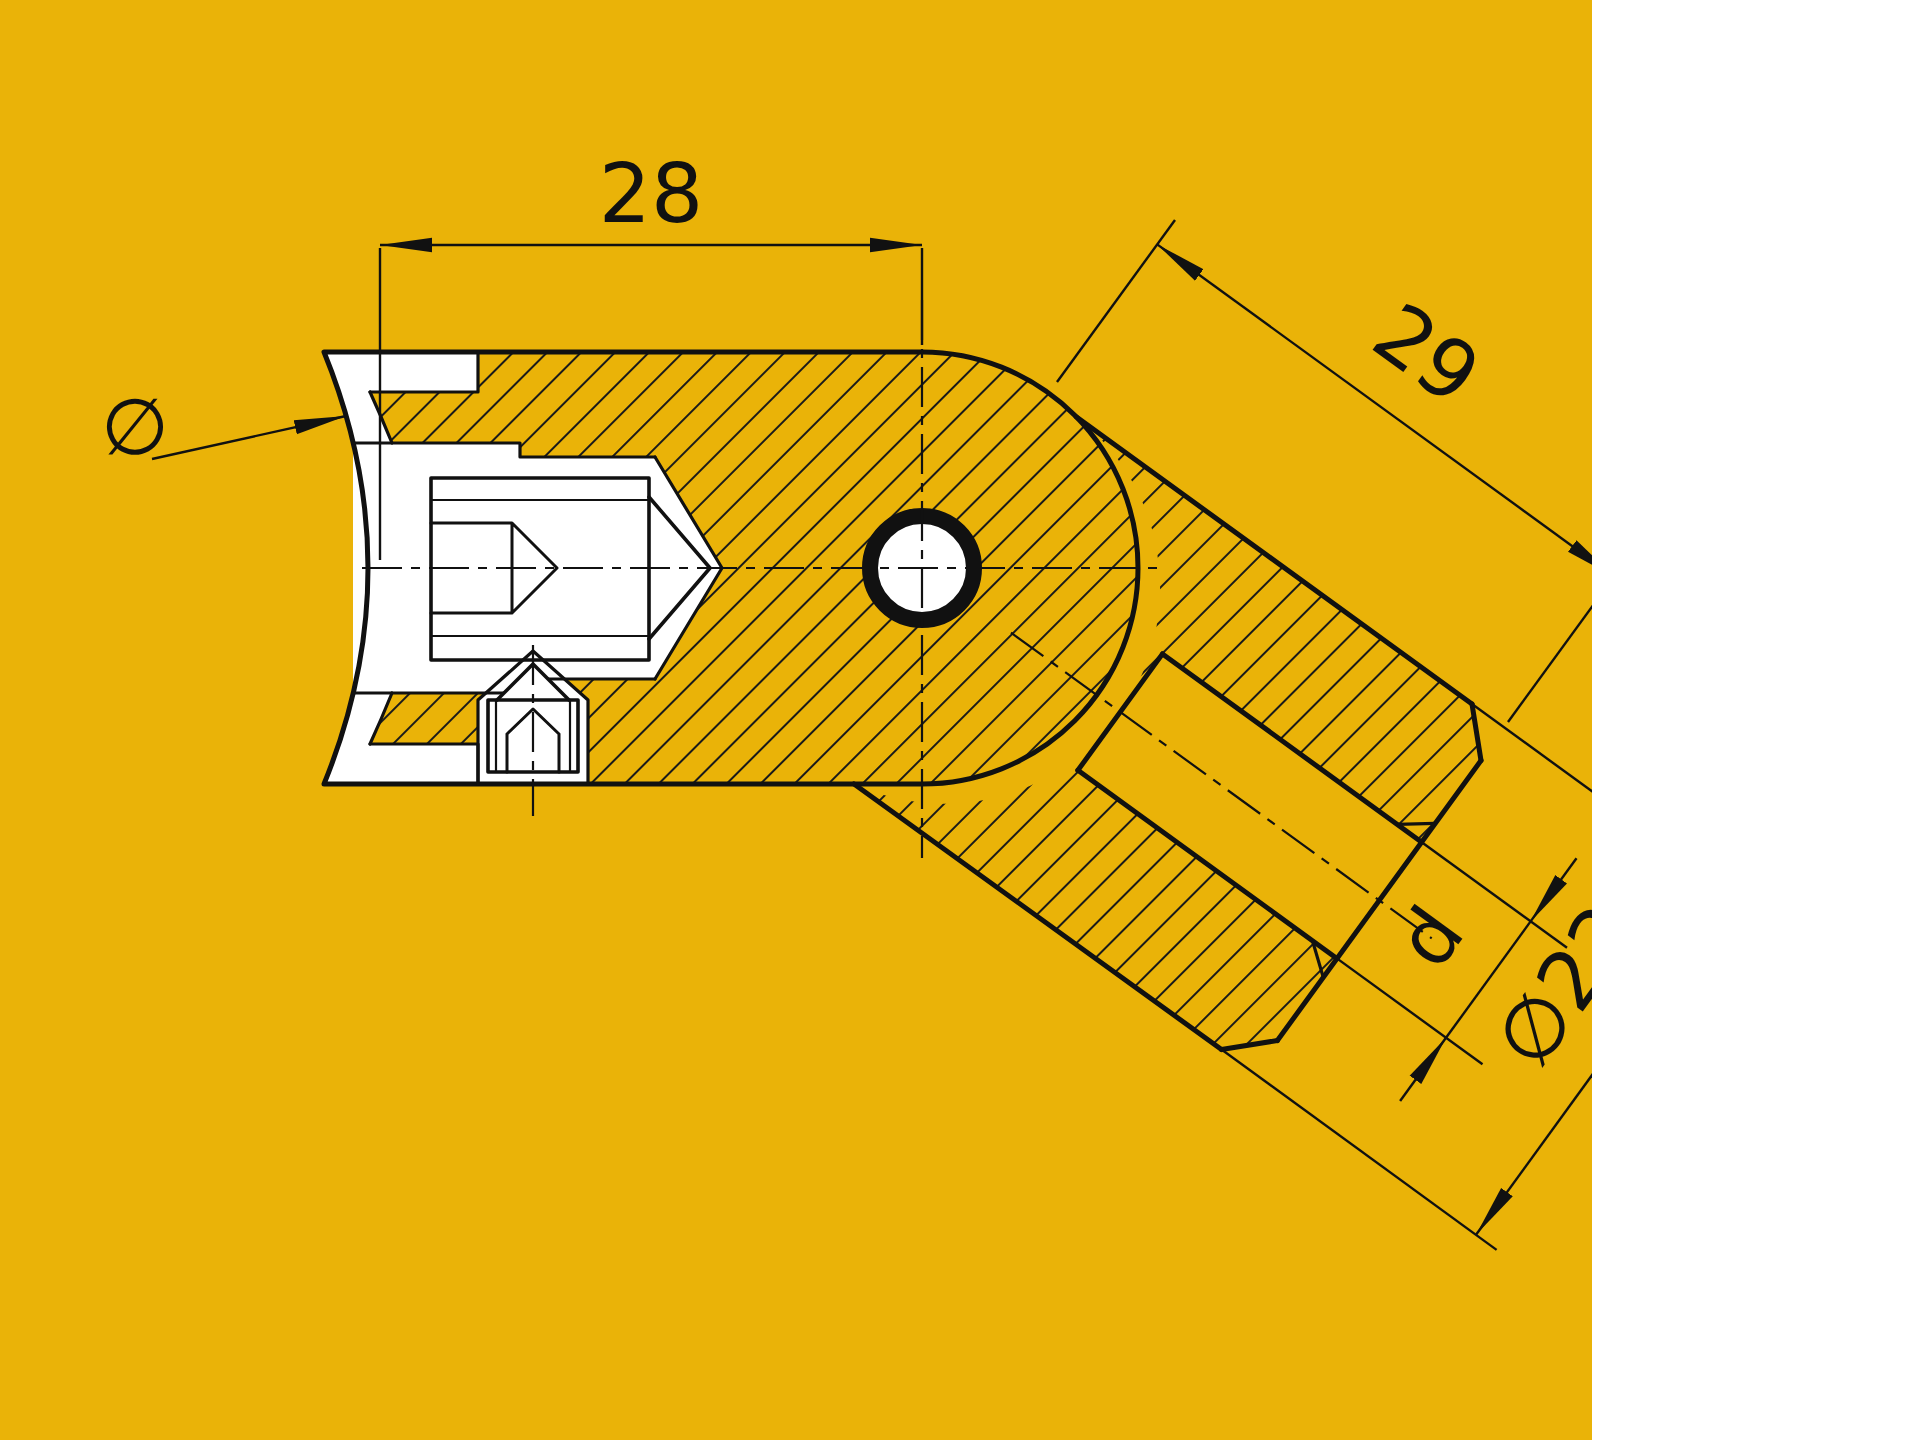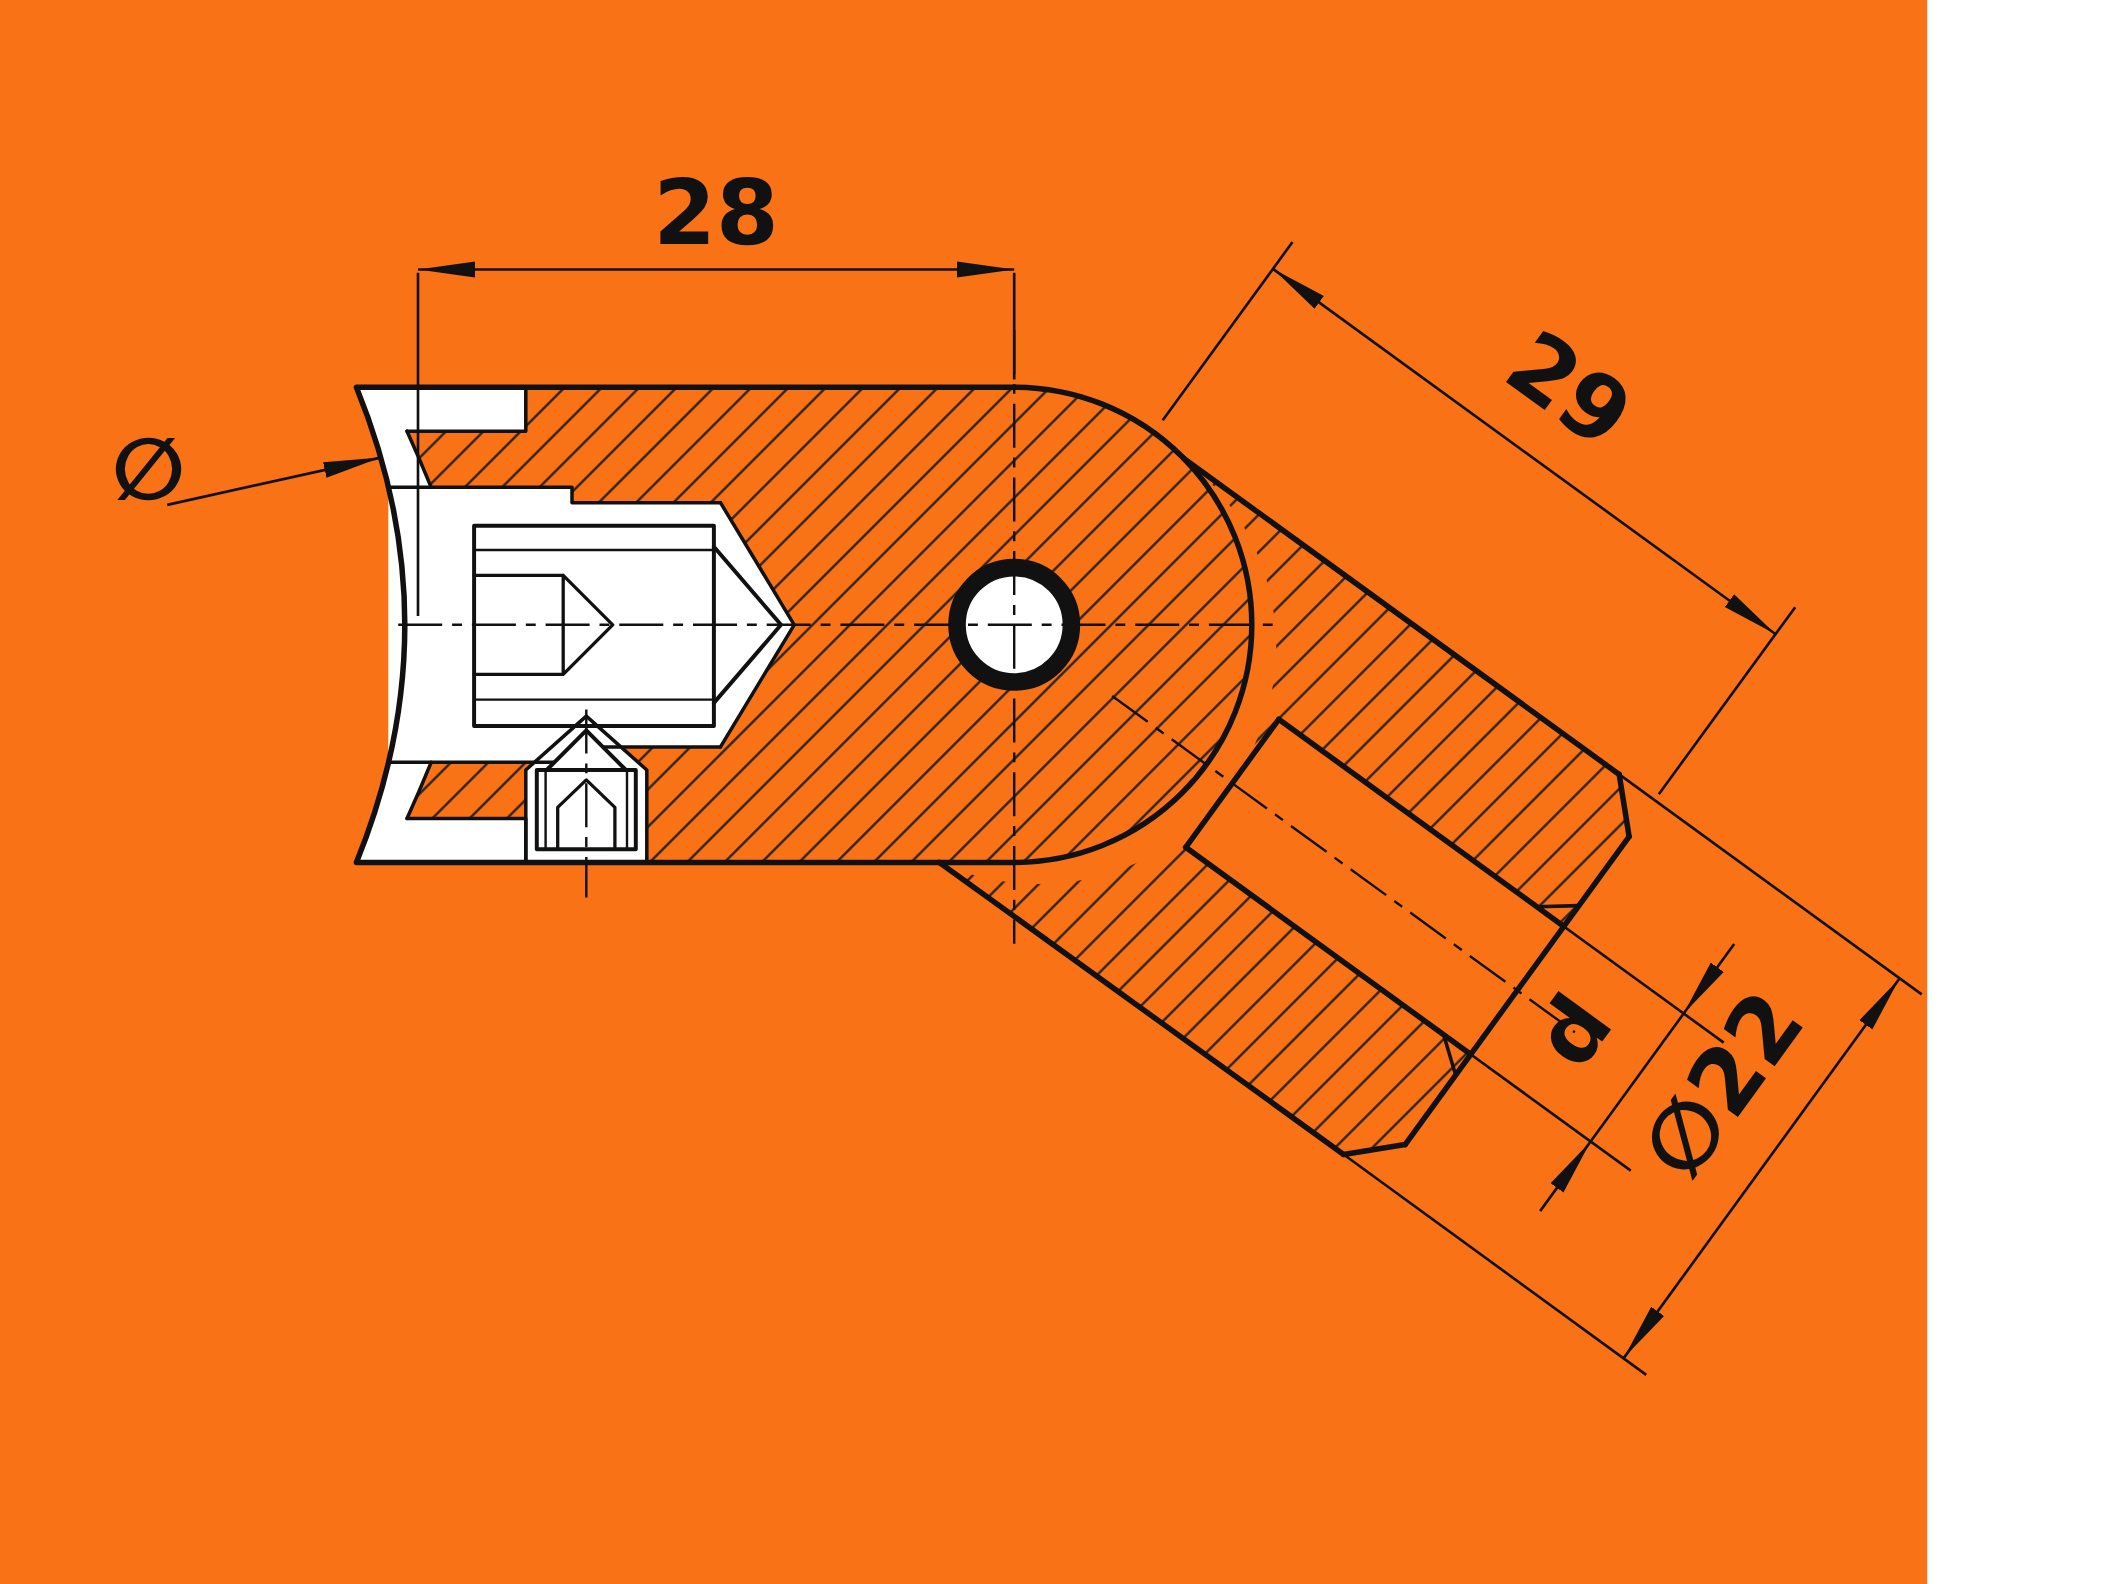--- a/index.html
+++ b/index.html
@@ -1,22 +1,21 @@
 <!DOCTYPE html>
 <html><head>
 <meta charset="utf-8">
 <style>
   html, body { margin: 0; padding: 0; background: #ffffff; }
   .stage {
     position: relative;
-    width: 1752px;
+    width: 1592px;
     height: 1440px;
-    background: #f97316;
+    background: #eab308;
     overflow: hidden;
-    font-weight: bold;
   }
   svg { display: block; }
   text {
     font-family: "DejaVu Sans", "Liberation Sans", sans-serif;
     fill: #111111;
   }
   .dim-num { font-size: 82px; }
   .dim-small { font-size: 78px; }
 </style>
 </head>

